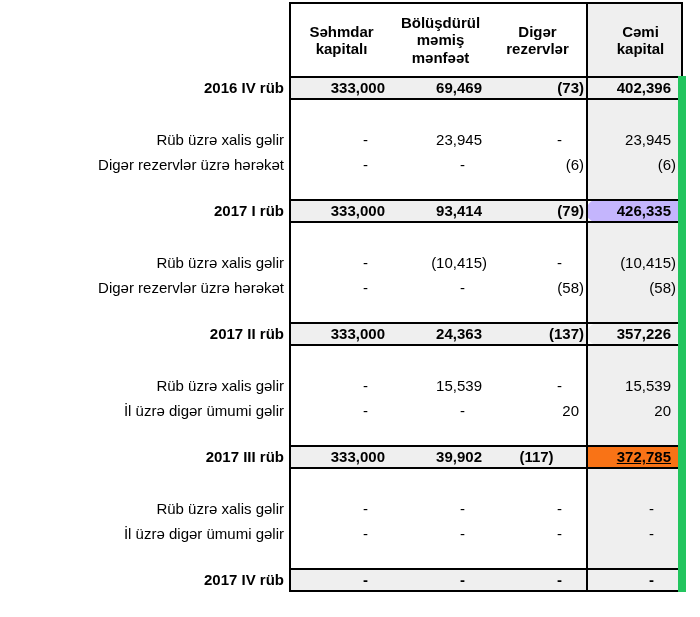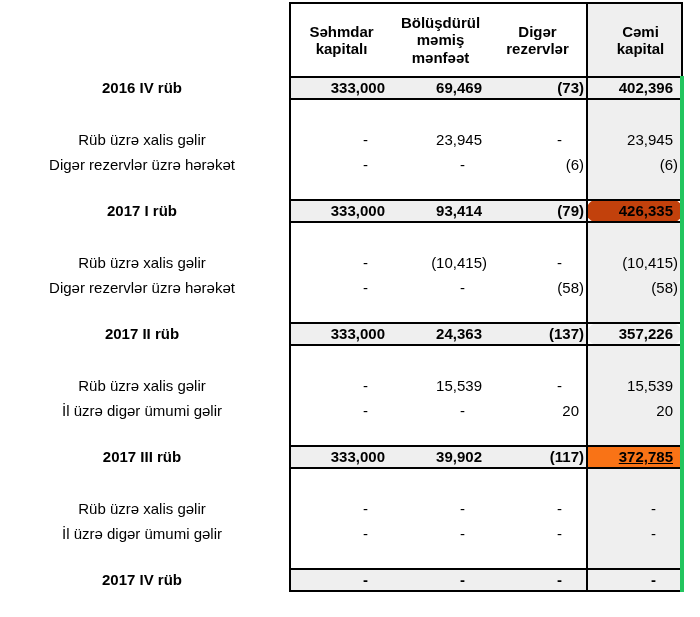--- a/index.html
+++ b/index.html
@@ -47,27 +47,27 @@
     border-bottom: 2px solid #000;
     background: #ffffff;
   }
   tr.header th.lbl {
     border: none;
     background: transparent;
   }
 
   
   td.lbl {
-    text-align: center;
+    text-align: right;
     padding-right: 5px;
     background: #ffffff;
   }
   td.val { text-align: right; }
   td.b-left  { border-left: 2px solid #000; }
-  td.b-right { border-right: 4px solid #22c55e; }
+  td.b-right { border-right: 8px solid #22c55e; }
   th.b-left  { border-left: 2px solid #000; }
   th.b-right { border-right: 2px solid #000; }
 
   
   tr.total { height: 22px; }
   tr.total td.lbl { font-weight: bold; }
   tr.total td.val {
     font-weight: bold;
     border-top: 2px solid #000;
     border-bottom: 2px solid #000;
@@ -145,21 +145,21 @@
           <td class="val b-left"></td>
           <td class="val"></td>
           <td class="val"></td>
           <td class="val b-left b-right" style="background: rgb(239, 239, 239);"></td>
         </tr>
         <tr class="total">
           <td class="lbl">2017 I rüb</td>
           <td class="val b-left num" style="background: rgb(239, 239, 239);">333,000</td>
           <td class="val num" style="background: rgb(239, 239, 239);">93,414</td>
           <td class="val paren" style="background: rgb(239, 239, 239);">(79)</td>
-          <td class="val b-left b-right num" style="background: #c2410c; border-radius: 9px;">426,335</td>
+          <td class="val b-left b-right num" style="background: #c4b5fd; border-radius: 9px;">426,335</td>
         </tr>
         <tr class="spacer-lg">
           <td class="lbl"></td>
           <td class="val b-left"></td>
           <td class="val"></td>
           <td class="val"></td>
           <td class="val b-left b-right" style="background: rgb(239, 239, 239);"></td>
         </tr>
         <tr class="detail">
           <td class="lbl">Rüb üzrə xalis gəlir</td>
@@ -214,21 +214,21 @@
           <td class="lbl"></td>
           <td class="val b-left"></td>
           <td class="val"></td>
           <td class="val"></td>
           <td class="val b-left b-right" style="background: rgb(239, 239, 239);"></td>
         </tr>
         <tr class="total">
           <td class="lbl">2017 III rüb</td>
           <td class="val b-left num" style="background: rgb(239, 239, 239);">333,000</td>
           <td class="val num" style="background: rgb(239, 239, 239);">39,902</td>
-          <td class="val paren" style="background: rgb(239, 239, 239);">(117)</td>
+          <td class="val paren" style="background: rgb(239, 239, 239); text-align: center;">(117)</td>
           <td class="val b-left b-right num" style="background: #f97316; text-decoration: underline;">372,785</td>
         </tr>
         <tr class="spacer-lg">
           <td class="lbl"></td>
           <td class="val b-left"></td>
           <td class="val"></td>
           <td class="val"></td>
           <td class="val b-left b-right" style="background: rgb(239, 239, 239);"></td>
         </tr>
         <tr class="detail">

